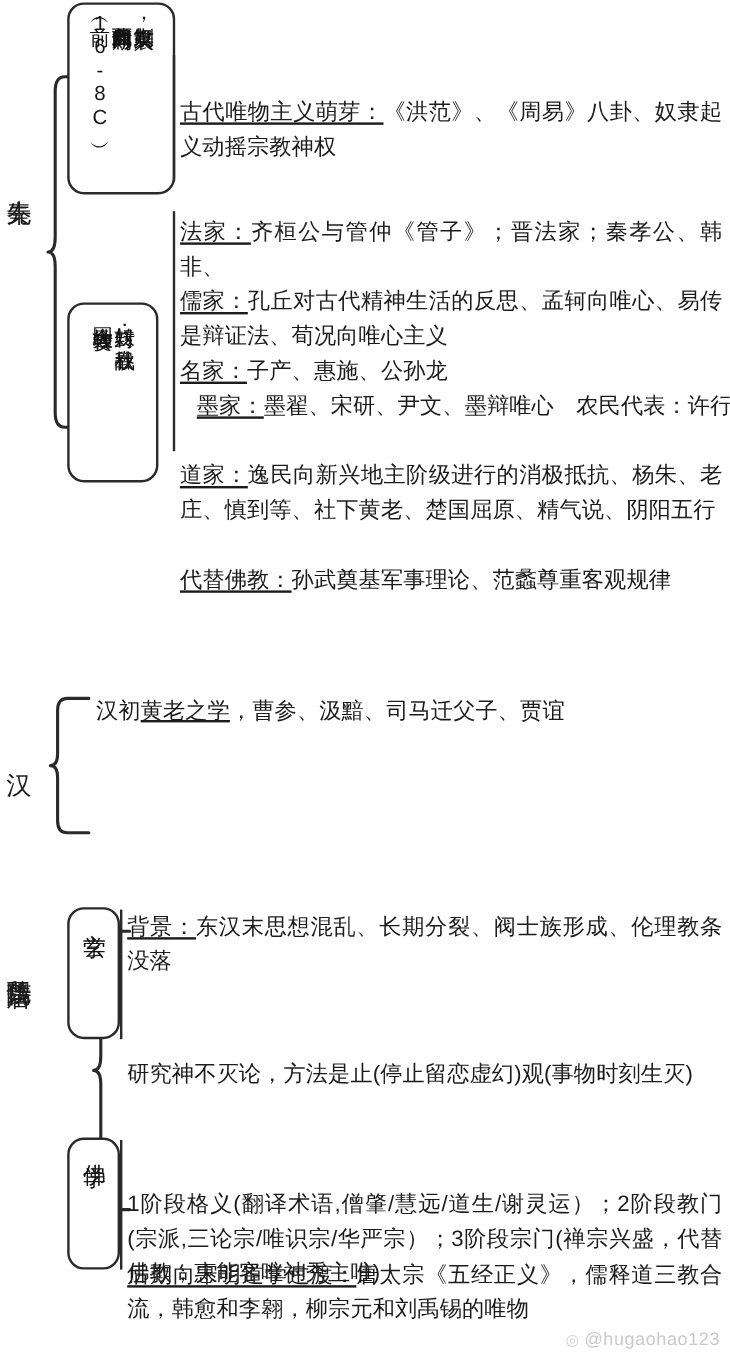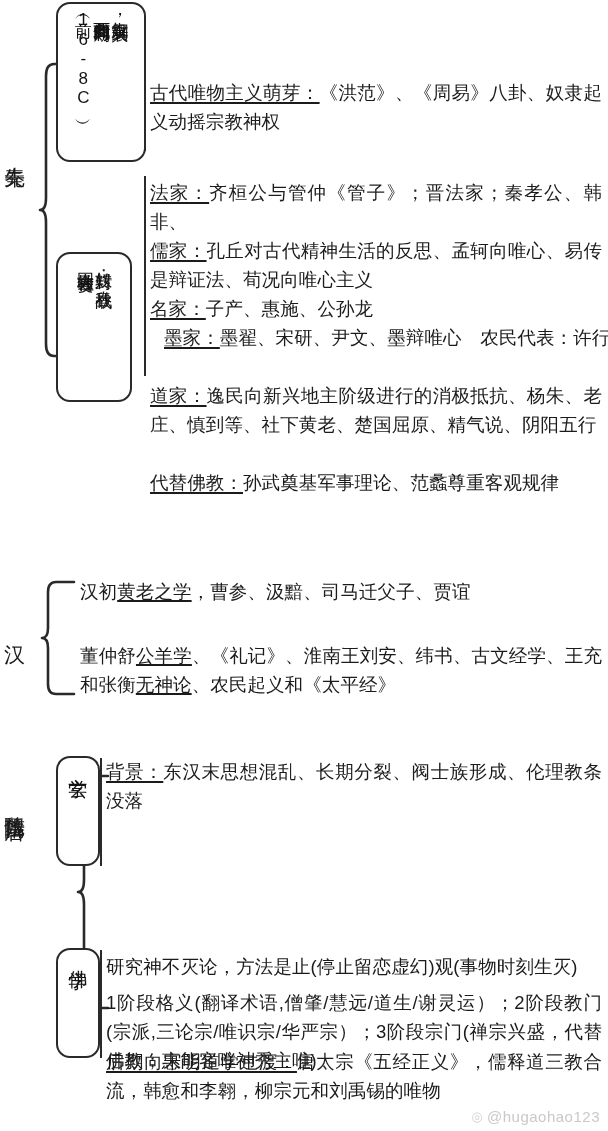--- a/index.html
+++ b/index.html
@@ -174,23 +174,20 @@
   <div class="era-label" style="left:2px; top:628px;">汉</div>
 
   <svg class="bracket" style="left:40px; top:578px;" width="36" height="120" viewBox="0 0 36 120">
     <path d="M34 4 H16 Q8 4 8 14 V50 Q8 60 2 60 Q8 60 8 70 V106 Q8 116 16 116 H34" fill="none" stroke="#2a2a2a" stroke-width="2.6" stroke-linecap="round" stroke-linejoin="round"></path>
   </svg>
 
   <div class="row" style="left:80px; top:577px; width:522px;">
     <span>汉初</span><span class="u">黄老之学</span><span>，曹参、汲黯、司马迁父子、贾谊</span>
   </div>
 
-  <div class="row" style="left:80px; top:641px; width:522px;">
-    <span>董仲舒</span><span class="u">公羊学</span><span>、《礼记》、淮南王刘安、纬书、古文经学、王充和张衡</span><span class="u">无神论</span><span>、农民起义和《太平经》</span>
-  </div>
 
   <div class="era-label" style="left:2px; top:800px;">魏晋隋唐</div>
 
   <svg class="bracket" style="left:76px; top:772px;" width="34" height="240" viewBox="0 0 34 240">
     <path d="M32 4 H16 Q8 4 8 16 V108 Q8 120 2 120 Q8 120 8 132 V224 Q8 236 16 236 H32" fill="none" stroke="#2a2a2a" stroke-width="2.6" stroke-linecap="round" stroke-linejoin="round"></path>
   </svg>
 
   <div class="node-box small" style="left:56px; top:756px; width:44px; height:110px; left:56px;">
     <div class="node-col">玄学</div>
   </div>
@@ -200,21 +197,21 @@
   </div>
 
   <div class="vrule" style="left:100px; top:758px; height:108px;"></div>
   <div class="vrule" style="left:100px; top:950px; height:108px;"></div>
 
   <div class="row" style="left:106px; top:757px; width:496px;">
     <span class="lead">背景：</span><span>东汉末思想混乱、长期分裂、阀士族形成、伦理教条没落</span>
   </div>
 
 
-  <div class="row" style="left:106px; top:952px; width:496px;">
+  <div class="row" style="left:106px; top:880px; width:496px;">
     <span>研究神不灭论，方法是止(停止留恋虚幻)观(事物时刻生灭)</span>
   </div>
 
   <div class="row" style="left:106px; top:972px; width:496px;margin-top:16px;">
     <span>1阶段格义(翻译术语,僧肇/慧远/道生/谢灵运）；2阶段教门(宗派,三论宗/唯识宗/华严宗）；3阶段宗门(禅宗兴盛，代替佛教；惠能客唯神秀主唯)</span>
   </div>
 
   <div class="row" style="left:106px; top:1047px; width:496px;">
     <span class="lead">后期向宋明道学过渡：</span><span>唐太宗《五经正义》，儒释道三教合流，韩愈和李翱，柳宗元和刘禹锡的唯物</span>
   </div>

